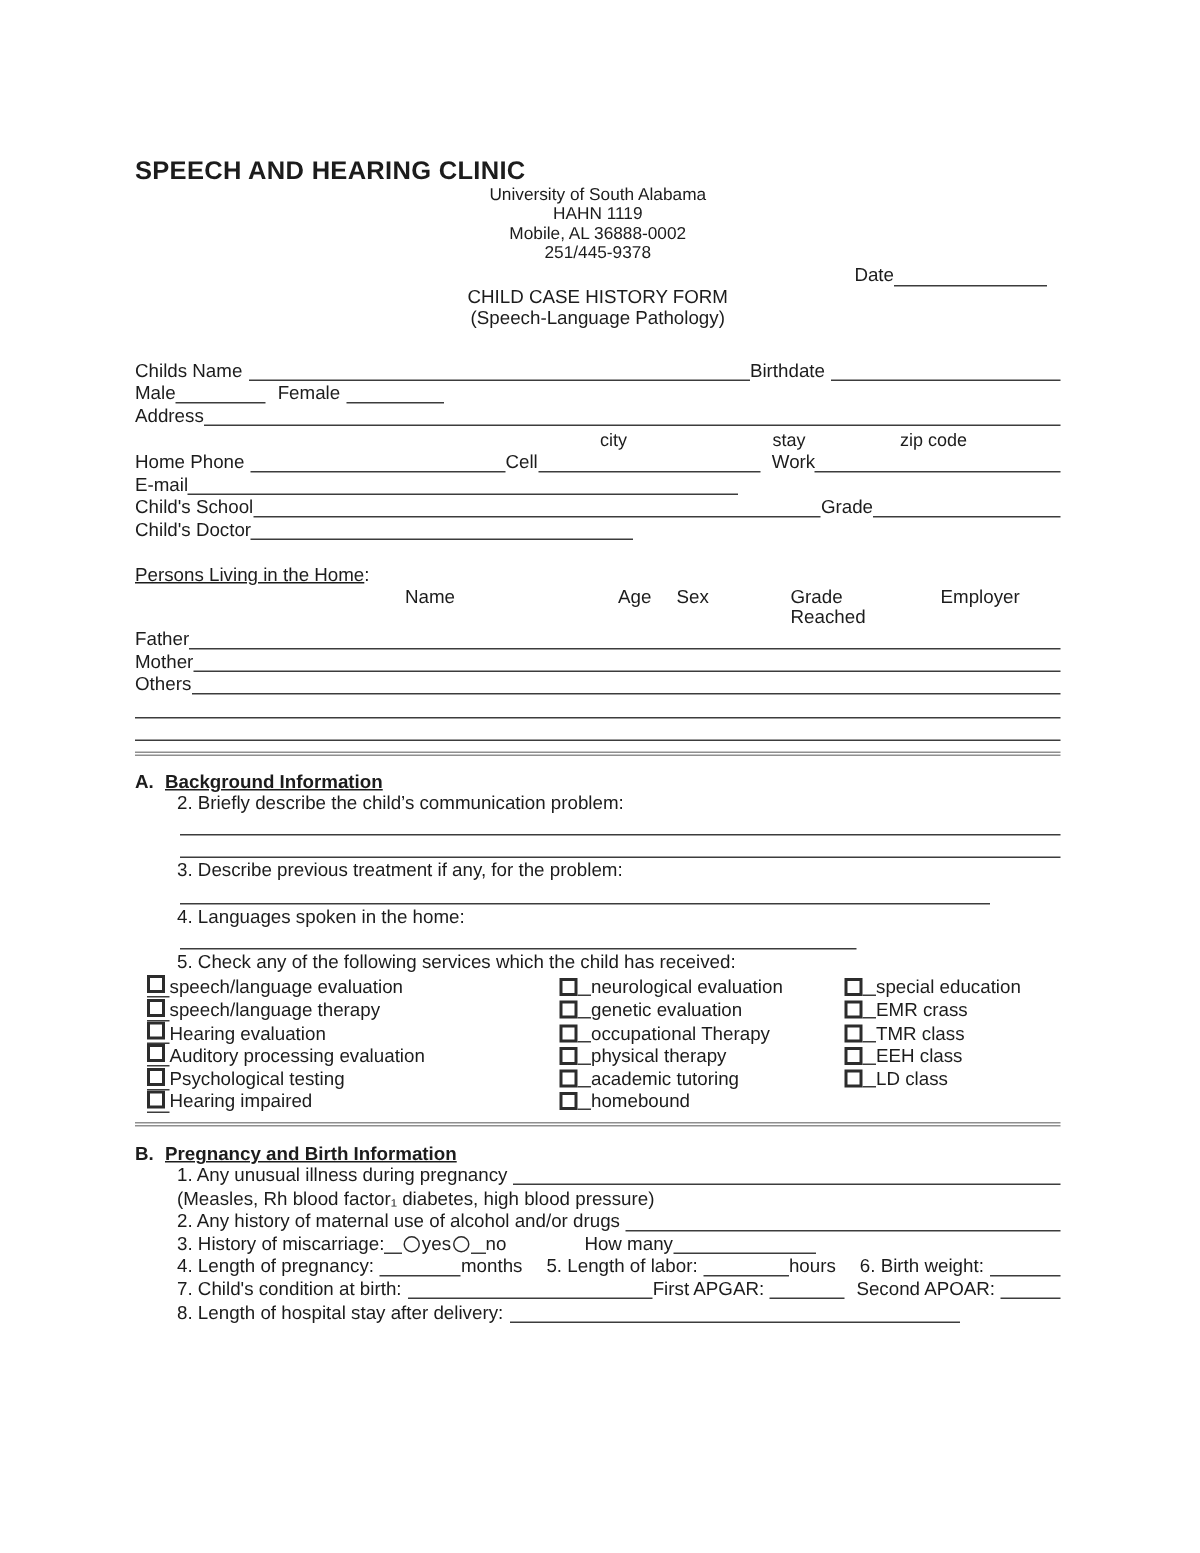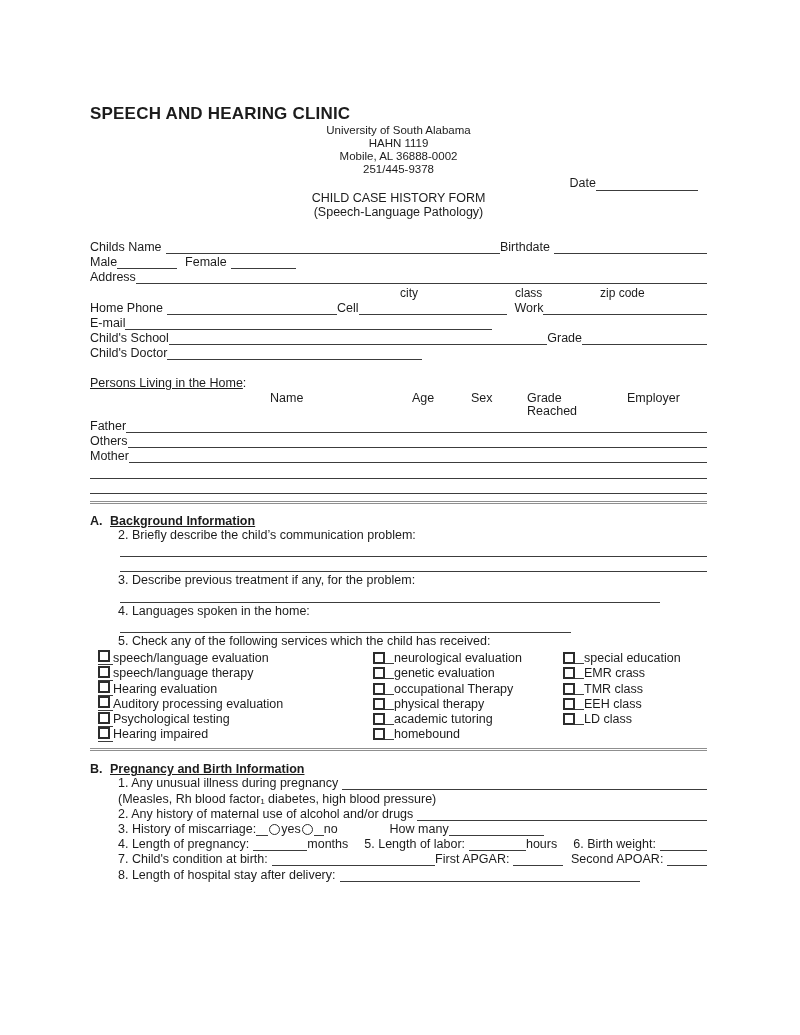--- a/index.html
+++ b/index.html
@@ -101,21 +101,21 @@
           <span class="fill w60"></span>
           <span class="lbl gap8">Female</span>
           <span class="fill w65 gap4"></span>
       </div>
       <div class="row">
         <span class="lbl">Address</span>
           <span class="fill fx"></span>
       </div>
       <div class="sub-labels">
         <span style="left:310px">city</span>
-        <span style="left:425px">class</span>
+        <span style="left:425px">stay</span>
         <span style="left:510px">zip code</span>
       </div>
       <div class="row">
         <span class="lbl">Home Phone</span>
           <span class="gap4"></span>
           <span class="fill w170"></span>
           <span class="lbl">Cell</span>
           <span class="fill w148"></span>
           <span class="lbl gap8">Work</span>
           <span class="fill fx"></span>
@@ -137,37 +137,37 @@
     </div>
 
     <div class="persons">
       <div class="row">
         <span class="lbl persons-title">Persons Living in the Home</span>
           <span class="lbl">:</span>
       </div>
       <div class="col-hdrs">
         <span style="left:180px">Name</span>
         <span style="left:322px">Age</span>
-        <span style="left:381px">Sex</span>
+        <span style="left:361px">Sex</span>
         <span style="left:437px">Grade</span>
         <span style="left:537px">Employer</span>
       </div>
       <div class="col-hdrs" style="height:13px">
         <span style="left:437px">Reached</span>
       </div>
       <div class="row">
         <span class="lbl">Father</span>
           <span class="fill fx"></span>
       </div>
       <div class="row">
+        <span class="lbl">Mother</span>
+          <span class="fill fx"></span>
+      </div>
+      <div class="row">
         <span class="lbl">Others</span>
-          <span class="fill fx"></span>
-      </div>
-      <div class="row">
-        <span class="lbl">Mother</span>
           <span class="fill fx"></span>
       </div>
       <div class="row">
           <span class="fill fx"></span>
         </div>
       <div class="row">
           <span class="fill fx"></span>
         </div>
     </div>
 

